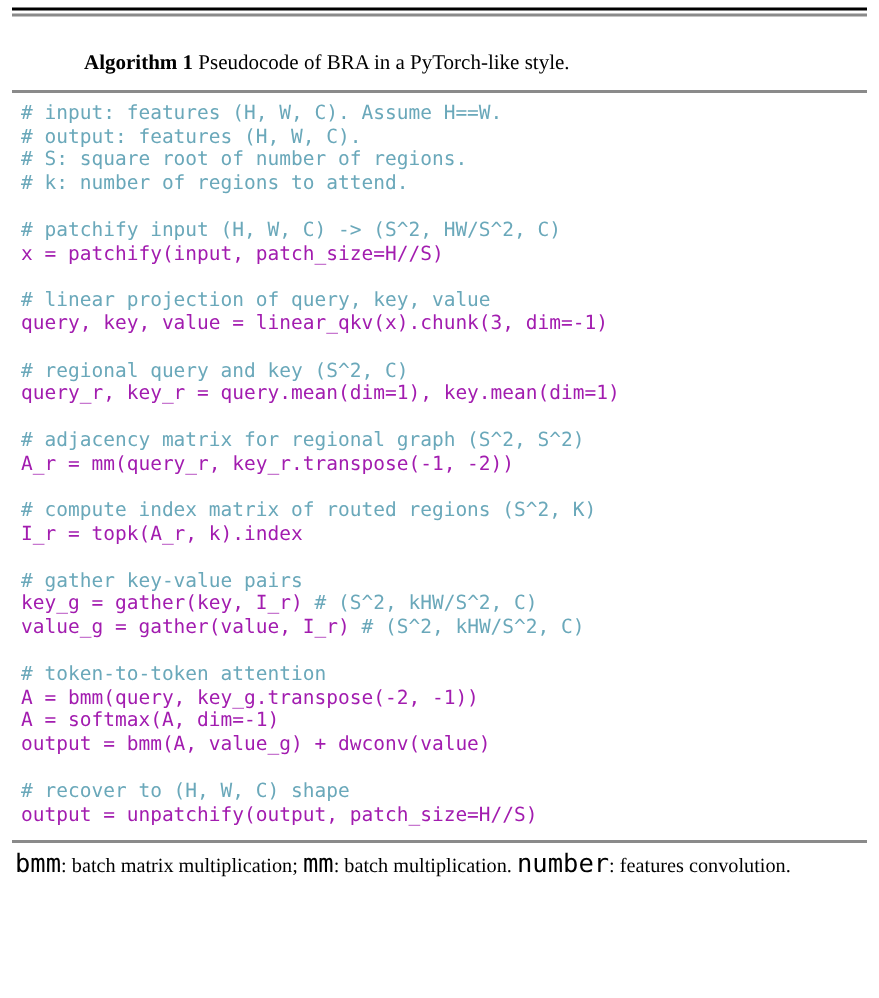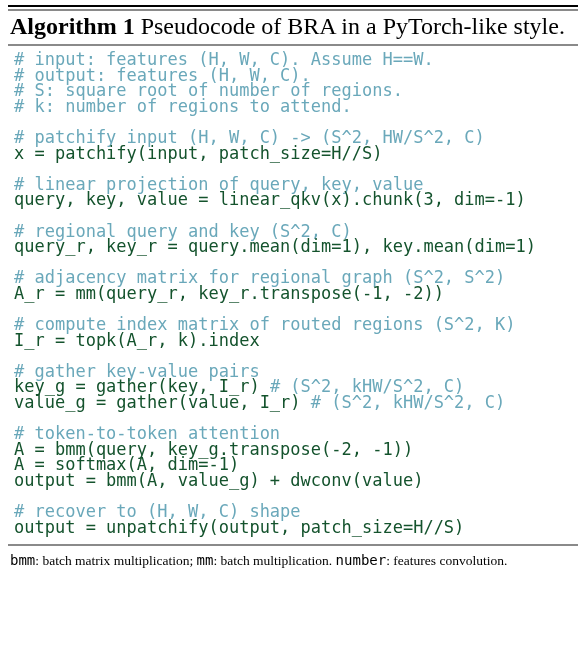--- a/index.html
+++ b/index.html
@@ -37,60 +37,61 @@
     margin: 3px 0 0 0;
   }
   .rule-bottom {
     height: 2px;
     background: #8a8a8a;
     margin: 7px 0 0 0;
   }
   
   .algo-title {
     font-family: "Liberation Serif", "DejaVu Serif", serif;
-    font-size: 24px;
+    font-size: 14px;
     line-height: 25px;
-    padding: 3px 0 2px 2px;
+    padding: 19px 0 2px 2px;
     white-space: nowrap;
+    margin-left: 46px;
   }
   .algo-title .kw {
     font-weight: bold;
   }
   
   .code-body {
     font-family: "DejaVu Sans Mono", "Liberation Mono", monospace;
-    font-size: 17px;
+    font-size: 13px;
     line-height: 15.6px;
     padding: 6px 0 2px 6px;
     white-space: pre;
     letter-spacing: 0px;
   }
   .code-line {
     white-space: pre;
     min-height: 15.6px;
   }
   .code-line.blank {
     height: 15.6px;
   }
   .cm {
     color: #6aa8ba;
   }
   .cd {
-    color: #14532d;
+    color: #a21caf;
   }
   
   .footnote {
     font-family: "Liberation Serif", "DejaVu Serif", serif;
     font-size: 13.5px;
     line-height: 16.5px;
     padding: 6px 2px 0 2px;
   }
   .footnote .mono {
     font-family: "DejaVu Sans Mono", "Liberation Mono", monospace;
-    font-size: 14px;
+    font-size: 17px;
   }
 </style>
 </head>
 <body>
 
 <div class="algorithm-box">
 
   <div class="rule-top-thick"></div>
   <div class="rule-top-thin"></div>
 

